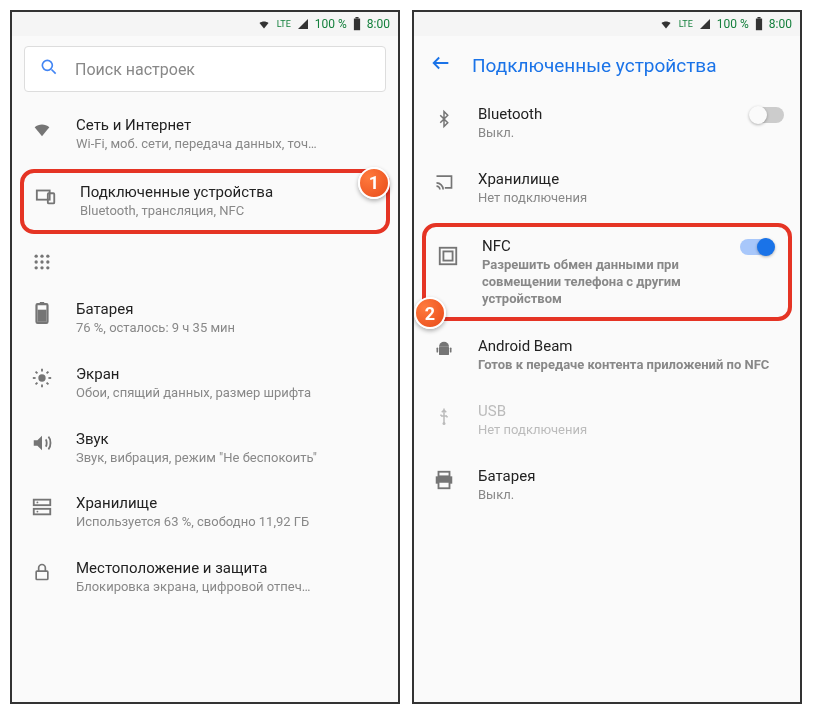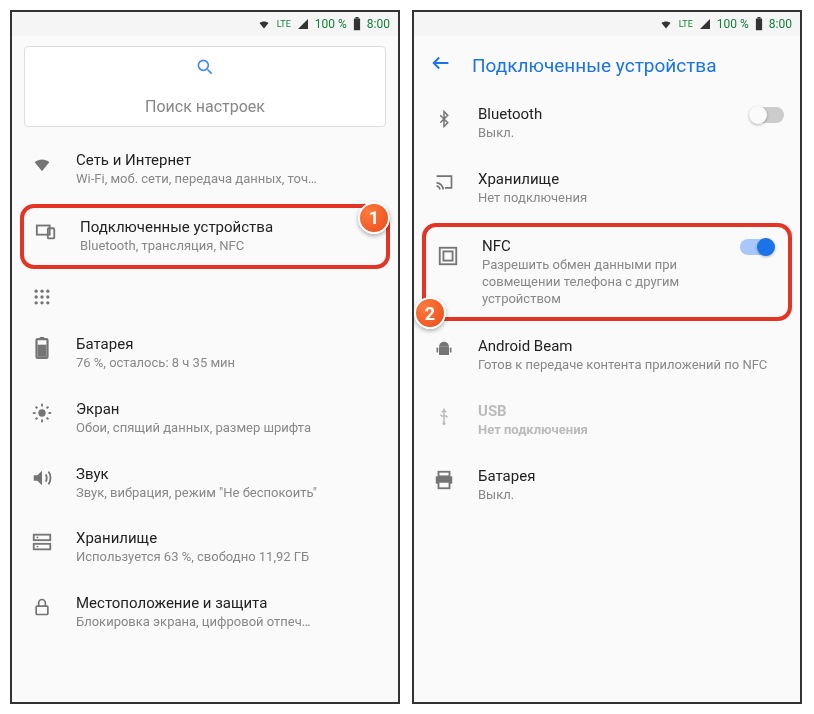--- a/index.html
+++ b/index.html
@@ -32,21 +32,20 @@
   .status-bar .ico { display: inline-flex; align-items: center; }
   .search-row {
     margin: 10px 12px;
     border: 1px solid #ddd;
     border-radius: 4px;
     background: #fff;
     display: flex;
     align-items: center;
     padding: 10px 14px;
     gap: 16px;
-    flex-direction: column;
   }
   .search-row .mag { color: #4285f4; }
   .search-row .ph { color: #888; font-size: 16px; }
   .list { }
   .row {
     display: flex;
     align-items: flex-start;
     padding: 14px 16px;
     gap: 20px;
     position: relative;
@@ -56,21 +55,21 @@
     width: 28px;
     display: flex;
     justify-content: center;
     color: #757575;
     flex-shrink: 0;
     padding-top: 2px;
   }
   .row .texts { flex: 1; min-width: 0; }
   .row .title { font-size: 15px; color: #222; margin-bottom: 2px; }
   .row .sub { font-size: 13px; color: #888; line-height: 1.3; white-space: nowrap; overflow: hidden; text-overflow: ellipsis; }
-  .row .sub.wrap { white-space: normal; }
+  .row .sub.wrap { white-space: normal; font-weight: bold; }
   .row .trail { flex-shrink: 0; display: flex; align-items: center; padding-top: 2px; }
   .highlight {
     border: 4px solid #e53424;
     border-radius: 14px;
     margin: 2px 8px;
     padding: 10px 8px;
     position: relative;
   }
   .badge {
     position: absolute;
@@ -109,21 +108,21 @@
     content: '';
     position: absolute;
     width: 18px;
     height: 18px;
     border-radius: 50%;
     top: -1px;
     box-shadow: 0 1px 3px rgba(0,0,0,.3);
   }
   .toggle.off::after { left: -1px; background: #fafafa; }
   .toggle.on::after { right: -1px; background: #1a73e8; }
-  .muted { color: #bbb !important; font-weight: bold; }
+  .muted { color: #bbb !important; }
   .muted .title, .muted .sub { color: #bbb; }
 </style>
 </head>
 <body>
 
 <div class="phone">
   <div class="status-bar">
     <span class="ico">
       <svg width="14" height="12" viewBox="0 0 24 24">
           <path fill="#333" d="M12 21l9-11c-5-4-13-4-18 0z"></path>
@@ -202,21 +201,21 @@
     <div class="row">
       <div class="icon-slot">
         <svg width="14" height="22" viewBox="0 0 12 20">
             <rect x="1" y="2" width="10" height="17" stroke="#757575" stroke-width="2" fill="none" rx="1"></rect>
             <rect x="4" y="0" width="4" height="2" fill="#757575"></rect>
             <rect x="2" y="7" width="8" height="11" fill="#757575"></rect>
           </svg>
       </div>
       <div class="texts">
         <div class="title">Батарея</div>
-        <div class="sub">76 %, осталось: 8 ч 35 мин</div>
+        <div class="sub">76 %, осталось: 9 ч 35 мин</div>
       </div>
     </div>
 
     <div class="row">
       <div class="icon-slot">
         <svg width="22" height="22" viewBox="0 0 24 24">
             <circle cx="12" cy="12" r="4" fill="#757575"></circle>
             <g stroke="#757575" stroke-width="2">
               <line x1="12" y1="2" x2="12" y2="5"></line>
               <line x1="12" y1="19" x2="12" y2="22"></line>

